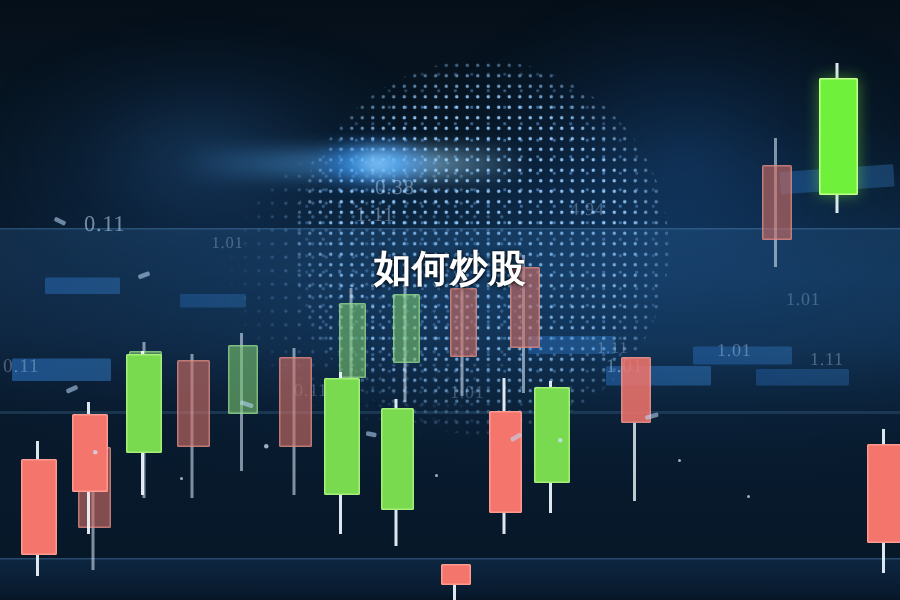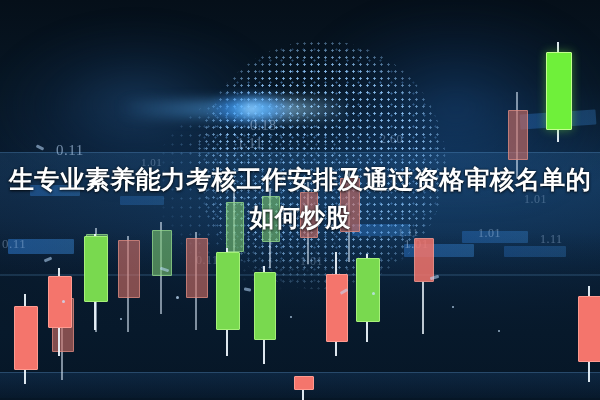--- a/index.html
+++ b/index.html
@@ -118,23 +118,23 @@
   <div class="dbar" style="left:8px;top:239px;width:66px;height:15px;opacity:.80;"></div>
   <div class="dbar" style="left:30px;top:185px;width:50px;height:11px;opacity:.65;"></div>
   <div class="dbar" style="left:120px;top:196px;width:44px;height:9px;opacity:.5;"></div>
   <div class="dbar" style="left:352px;top:224px;width:58px;height:12px;opacity:.62;"></div>
   <div class="dbar" style="left:404px;top:244px;width:70px;height:13px;opacity:.70;"></div>
   <div class="dbar" style="left:462px;top:231px;width:66px;height:12px;opacity:.60;"></div>
   <div class="dbar" style="left:504px;top:246px;width:62px;height:11px;opacity:.50;"></div>
   <div class="dbar" style="left:520px;top:112px;width:76px;height:15px;opacity:.55;transform:rotate(-4deg);"></div>
 
   <div class="num" style="left:56px;top:142px;font-size:15px;">0.11</div>
-  <div class="num" style="left:250px;top:118px;font-size:14px;opacity:.8;">0.18</div>
+  <div class="num" style="left:250px;top:118px;font-size:14px;opacity:.8;">0.38</div>
   <div class="num" style="left:237px;top:136px;font-size:14px;opacity:.75;">1.11</div>
-  <div class="num" style="left:380px;top:132px;font-size:12px;opacity:.6;">2.60</div>
+  <div class="num" style="left:380px;top:132px;font-size:12px;opacity:.6;">4.94</div>
   <div class="num" style="left:141px;top:156px;font-size:11px;opacity:.55;">1.01</div>
   <div class="num" style="left:404px;top:236px;font-size:13px;opacity:.75;">1.01</div>
   <div class="num" style="left:478px;top:226px;font-size:12px;opacity:.65;">1.01</div>
   <div class="num" style="left:540px;top:232px;font-size:12px;opacity:.6;">1.11</div>
   <div class="num" style="left:398px;top:226px;font-size:11px;opacity:.55;">1.11</div>
   <div class="num" style="left:2px;top:236px;font-size:13px;opacity:.6;">0.11</div>
   <div class="num" style="left:196px;top:253px;font-size:12px;opacity:.5;">0.11</div>
   <div class="num" style="left:300px;top:254px;font-size:12px;opacity:.5;">1.01</div>
   <div class="num" style="left:524px;top:192px;font-size:12px;opacity:.5;">1.01</div>
 
@@ -233,17 +233,16 @@
   <div class="spec" style="left:498px;top:330px;width:2px;height:2px;"></div>
   <div class="dash" style="left:44px;top:258px;width:8px;height:3px;transform:rotate(-24deg);"></div>
   <div class="dash" style="left:160px;top:268px;width:9px;height:3px;transform:rotate(18deg);"></div>
   <div class="dash" style="left:340px;top:290px;width:8px;height:3px;transform:rotate(-30deg);"></div>
   <div class="dash" style="left:244px;top:288px;width:7px;height:3px;transform:rotate(12deg);"></div>
   <div class="dash" style="left:430px;top:276px;width:9px;height:3px;transform:rotate(-16deg);"></div>
   <div class="dash" style="left:92px;top:182px;width:8px;height:3px;transform:rotate(-20deg);"></div>
   <div class="dash" style="left:36px;top:146px;width:8px;height:3px;transform:rotate(26deg);"></div>
 
   <div class="headline">
-    <span class="ln">生专业素养能力考核工作安排及通过资格审核名单的</span>
     <span class="ln">如何炒股</span>
   </div>
 
 </div>
 
 </body></html>

